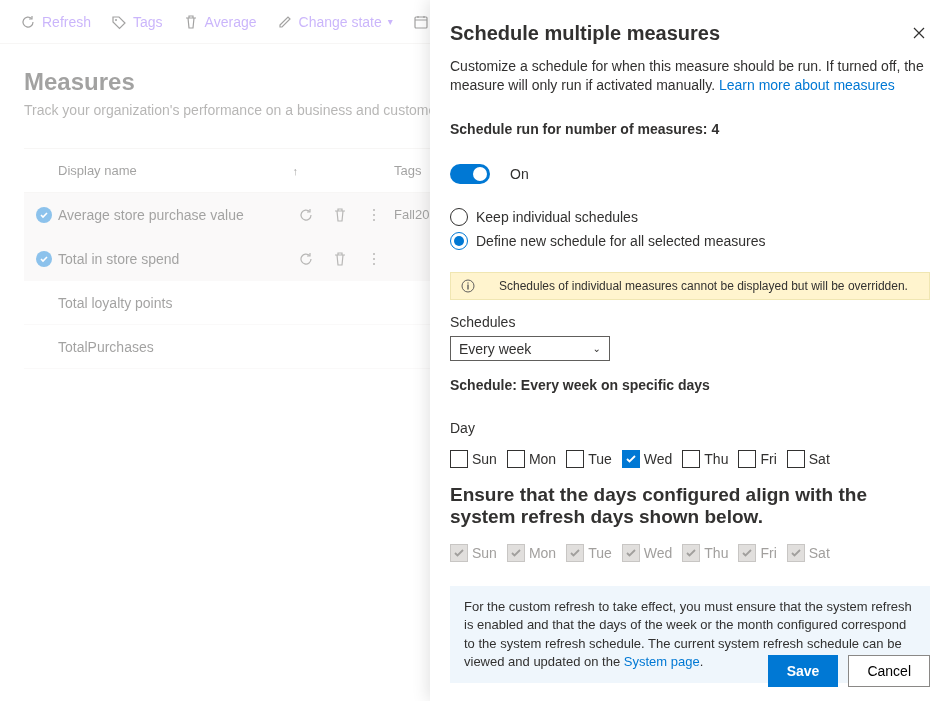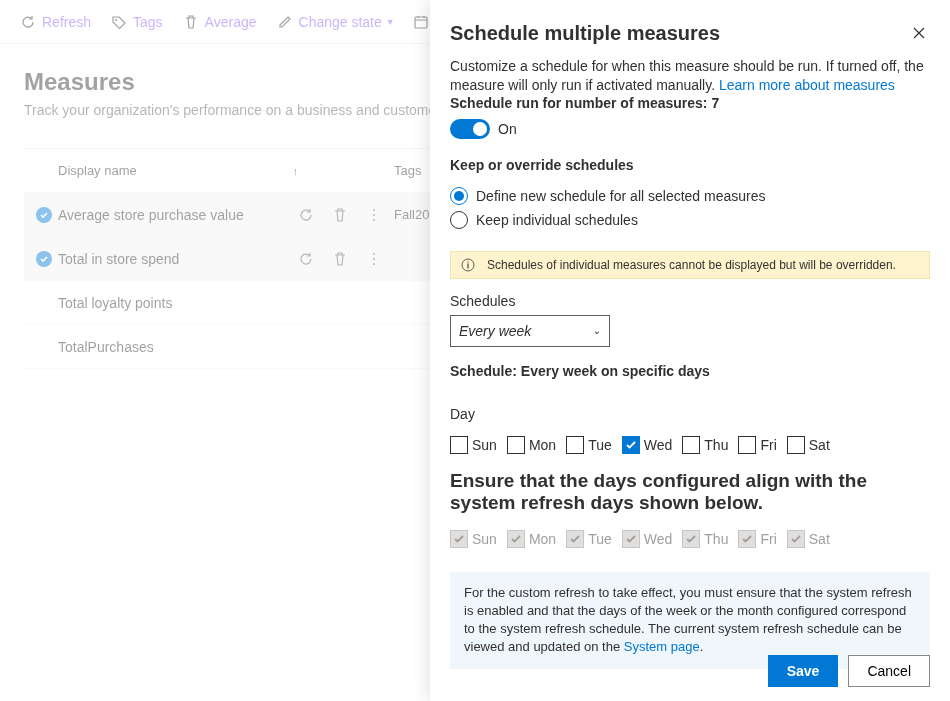--- a/index.html
+++ b/index.html
@@ -80,54 +80,54 @@
     right: 0; top: 0; bottom: 0;
     width: 520px;
     background: #fff;
     box-shadow: -2px 0 16px rgba(0,0,0,0.12);
     display:flex; flex-direction:column;
     padding: 22px 20px 18px 20px;
   }
   .panel-hd { display:flex; justify-content:space-between; align-items:flex-start; margin-bottom:10px; }
   .panel-title { font-size: 20px; font-weight: 600; }
   .close-x { cursor:pointer; padding:4px; }
-  .panel-desc { font-size: 14px; color:#323130; margin-bottom: 0; line-height:1.35; }
+  .panel-desc { font-size: 14px; color:#323130; margin-bottom: 26px; line-height:1.35; }
   .panel-desc a { color:#0078d4; text-decoration:none; cursor:pointer; }
   .sec-label-b { font-weight:600; font-size:14px; margin-bottom:8px; }
-  .toggle-row { display:flex; align-items:center; gap:8px; margin-bottom:18px; }
+  .toggle-row { display:flex; align-items:center; gap:20px; margin-bottom:18px;margin-top:19px; }
   .toggle {
     width: 40px; height: 20px; border-radius: 10px;
     background:#0078d4; position:relative; cursor:pointer;
   }
   .toggle::after {
     content:""; position:absolute; right:3px; top:3px;
     width:14px; height:14px; border-radius:50%; background:#fff;
   }
   .radio-list { margin-bottom: 10px; }
   .radio-item { display:flex; align-items:center; gap:8px; margin: 6px 0; cursor:pointer; }
   .radio-outer {
     width:18px; height:18px; border-radius:50%;
     border:1px solid #323130; display:flex; align-items:center; justify-content:center;
   }
   .radio-item.selected .radio-outer { border-color:#0078d4; }
   .radio-inner {
     width:10px; height:10px; border-radius:50%; background:#0078d4;
   }
   .info-bar {
     background:#fff4ce; border:1px solid #f0e6b2;
-    display:flex; align-items:center; gap:12px;
+    display:flex; align-items:center; gap:24px;
     padding:6px 10px; font-size:12px; color:#323130;
     margin: 6px 0 14px 0;
   }
   .field-label { font-size:14px; color:#323130; margin-bottom:6px; }
   .select {
     display:flex; align-items:center; justify-content:space-between;
     width: 160px; height:32px; border:1px solid #605e5c;
     padding: 0 8px; cursor:pointer; font-size:14px;
-    margin-bottom: 16px; background:#fff;font-style:italic;
+    margin-bottom: 16px; background:#fff;
   }
   .day-row { display:flex; gap:10px; align-items:center; margin:8px 0 16px 0; flex-wrap:wrap; }
   .day-chk { display:flex; align-items:center; gap:4px; cursor:pointer; }
   .chk-box {
     width:18px; height:18px; border:1px solid #323130; display:flex;
     align-items:center; justify-content:center; background:#fff;
   }
   .chk-box.checked { background:#0078d4; border-color:#0078d4; }
   .chk-box svg { width:12px; height:12px; }
   .day-row.disabled .day-chk { cursor:default; }
@@ -281,37 +281,36 @@
       <svg width="14" height="14" viewBox="0 0 14 14">
           <path d="M2 2l10 10M12 2L2 12" stroke="#323130" stroke-width="1.2"></path>
         </svg>
     </div>
   </div>
   <div class="panel-desc">
     <span>Customize a schedule for when this measure should be run. If turned off, the measure will only run if activated manually.</span>
     <a>Learn more about measures</a>
   </div>
 
-  <div class="sec-label-b">Schedule run for number of measures: 7</div>
+  <div class="sec-label-b">Schedule run for number of measures: 4</div>
   <div class="toggle-row">
     <div class="toggle"></div>
     <span>On</span>
   </div>
 
-  <div class="sec-label-b">Keep or override schedules</div>
   <div class="radio-list">
+    <div class="radio-item">
+      <div class="radio-outer"></div>
+      <span>Keep individual schedules</span>
+    </div>
     <div class="radio-item selected">
       <div class="radio-outer">
           <div class="radio-inner"></div>
         </div>
       <span>Define new schedule for all selected measures</span>
-    </div>
-    <div class="radio-item">
-      <div class="radio-outer"></div>
-      <span>Keep individual schedules</span>
     </div>
   </div>
 
   <div class="info-bar">
     <svg width="14" height="14" viewBox="0 0 14 14">
         <circle cx="7" cy="7" r="6" fill="none" stroke="#605e5c" stroke-width="1"></circle>
         <path d="M7 4v0M7 6v4" stroke="#605e5c" stroke-width="1.4" stroke-linecap="round"></path>
       </svg>
     <span>Schedules of individual measures cannot be displayed but will be overridden.</span>
   </div>

